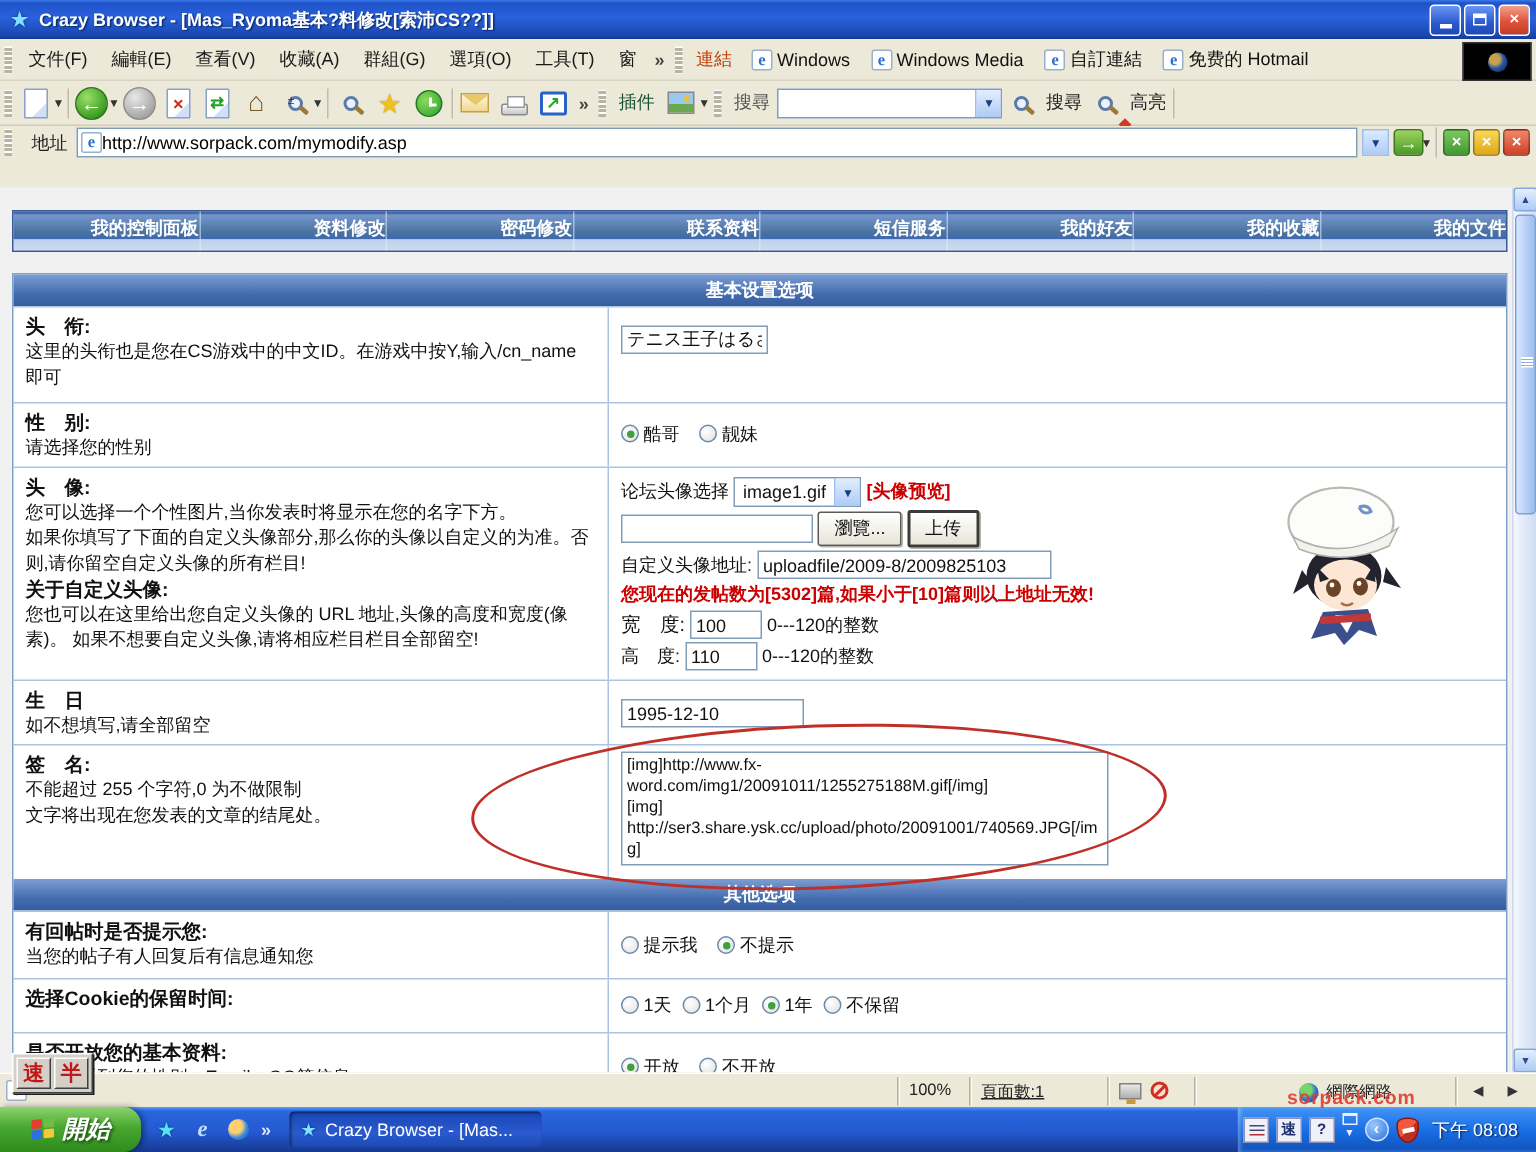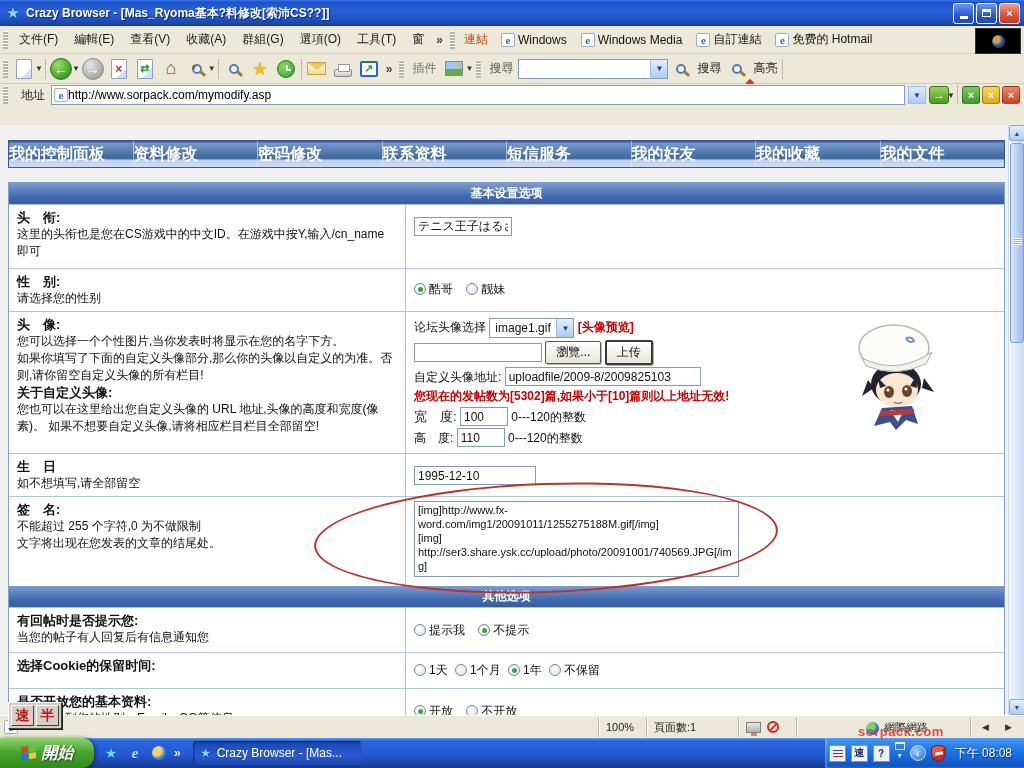--- a/index.html
+++ b/index.html
@@ -64,21 +64,21 @@
     position:relative; border:1px solid #1f7a1f; }
   .hist::after { content:""; position:absolute; left:8px; top:4px; width:2px; height:6px; background:#fff; }
   .hist::before { content:""; position:absolute; left:8px; top:8px; width:5px; height:2px; background:#fff; }
   .mailico { width:19px; height:13px; background:linear-gradient(180deg,#fff8e0,#f0d890); border:1px solid #c8a040; position:relative; }
   .mailico::after { content:""; position:absolute; top:0; left:0; border-left:9px solid transparent;
     border-right:9px solid transparent; border-top:7px solid #e8c868; }
   .printico { width:18px; height:8px; background:linear-gradient(#f8f8f8,#c8c8c8); border:1px solid #888; border-radius:2px; position:relative; margin-top:8px; }
   .printico::before { content:""; position:absolute; top:-6px; left:3px; width:10px; height:6px; background:#fff; border:1px solid #999; }
   .editico { width:18px; height:16px; background:#fff; border:2px solid #2a62c8; border-radius:2px; color:#2fa02a;
     font-weight:bold; font-size:11px; display:flex; align-items:center; justify-content:center; }
-  .plug-label { color:#737373; padding:0 5px; }
+  .plug-label { color:#14532d; padding:0 5px; }
   .imgico { width:18px; height:15px; border:1px solid #888;
     background:linear-gradient(180deg,#9ac8f0 55%,#6aa850 55%); position:relative; }
   .imgico::after { content:""; position:absolute; right:2px; top:2px; width:4px; height:4px; border-radius:50%; background:#f0c030; }
   .search-label { color:#555; padding:0 5px; }
   .search-combo { width:150px; height:20px; background:#fff; border:1px solid #7f9db9; display:flex; }
   .combo-space { flex:1; }
   .combo-btn { width:17px; background:linear-gradient(180deg,#e2eefe,#aecbf5); border-left:1px solid #9ebcf0;
     color:#1b3f7a; font-size:8px; display:flex; align-items:center; justify-content:center; }
   .tb-label { color:#222; padding:0 3px; }
   .hl-mark { position:absolute; right:-3px; bottom:-4px; width:6px; height:6px; background:#d43a2a; transform:rotate(45deg); }
@@ -107,22 +107,22 @@
     border:1px solid #7a8cb8; border-bottom:none; border-radius:2px 2px 0 0;
     display:flex; align-items:center; gap:4px; color:#18206a; }
   .tab-ico { width:9px; height:9px; background:#2438c8; border:1px solid #101c80; }
 
   
   .page { position:absolute; top:125px; left:0; width:1008px; height:590px; background:#f1f1f1; overflow:hidden; }
 
   .nav { position:absolute; left:8px; top:15px; width:997px; height:28px; display:flex;
     border:1px solid #3a5a96;
     background:linear-gradient(180deg,#2c4f8e 0%,#7496cc 10%,#49719f 55%,#3f69ae 70%,#bdd0ec 72%,#cddcf2 100%); }
-  .nav-cell { flex:1; text-align:left; color:#fff; font-weight:bold; padding-top:3px;
-    border-right:1px solid rgba(230,238,250,.55); font-size:16px; }
+  .nav-cell { flex:1; text-align:right; color:#fff; font-weight:bold; padding-top:3px;
+    border-right:1px solid rgba(230,238,250,.55); font-size:12px; }
   .nav-cell:last-child { border-right:none; }
 
   .ftable { position:absolute; left:8px; top:57px; width:997px; border:1px solid #7fa2cc; background:#fff; }
   .sec-head { height:21px; background:linear-gradient(180deg,#7c9dd2,#416aae 65%,#375d9e);
     color:#fff; font-weight:bold; text-align:center; line-height:21px; font-size:12px; }
   .frow { display:flex; border-top:1px solid #aac4e2; }
   .cell-l { width:397px; border-right:1px solid #aac4e2; padding:4px 8px; line-height:17px; color:#111; }
   .cell-r { flex:1; padding:4px 8px; position:relative; line-height:17px; color:#111; }
   .blabel { font-weight:bold; font-size:13px; }
   .rednote { color:#cc0000; }
@@ -554,21 +554,21 @@
     <span class="ime-btn">半</span>
   </div>
 
   <div class="watermark">sorpack.com</div>
 
   <div class="statusbar">
     <span class="sb-main">
       <span class="iepage">e</span>
     </span>
     <span class="sb-sec" style="width:48px;">100%</span>
-    <span class="sb-sec" style="width:92px;">頁面數:1</span>
+    <span class="sb-sec" style="width:92px;text-decoration:underline;">頁面數:1</span>
     <span class="sb-sec" style="width:58px; gap:6px;">
       <span class="neticon"></span>
       <span class="banicon"></span>
     </span>
     <span class="sb-sec" style="flex:1;">
       <span style="margin-left:62px; display:flex; align-items:flex-end;">
         <span class="globe-st"></span>
         <span>網際網路</span>
       </span>
     </span>

